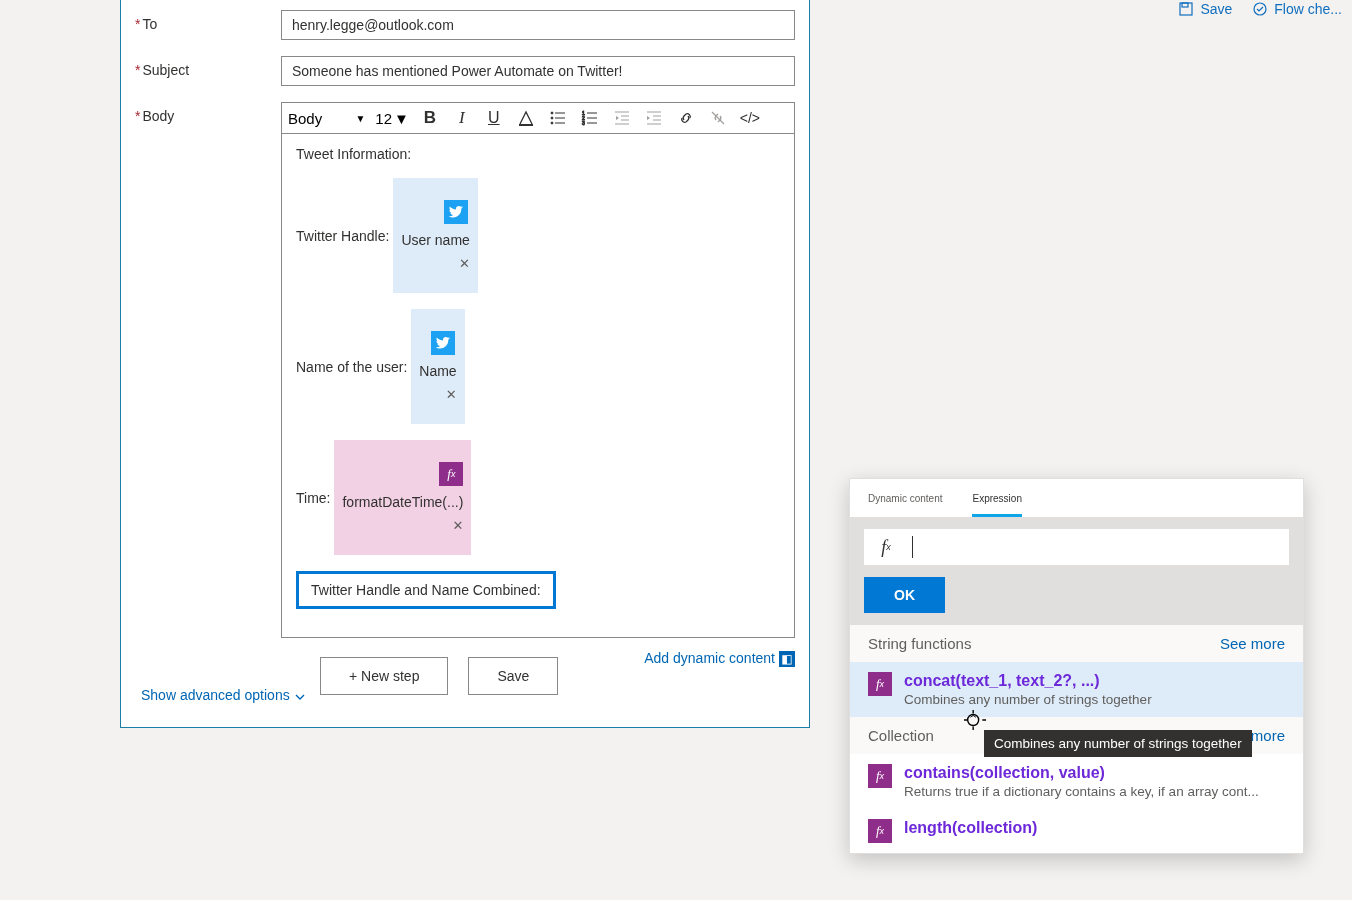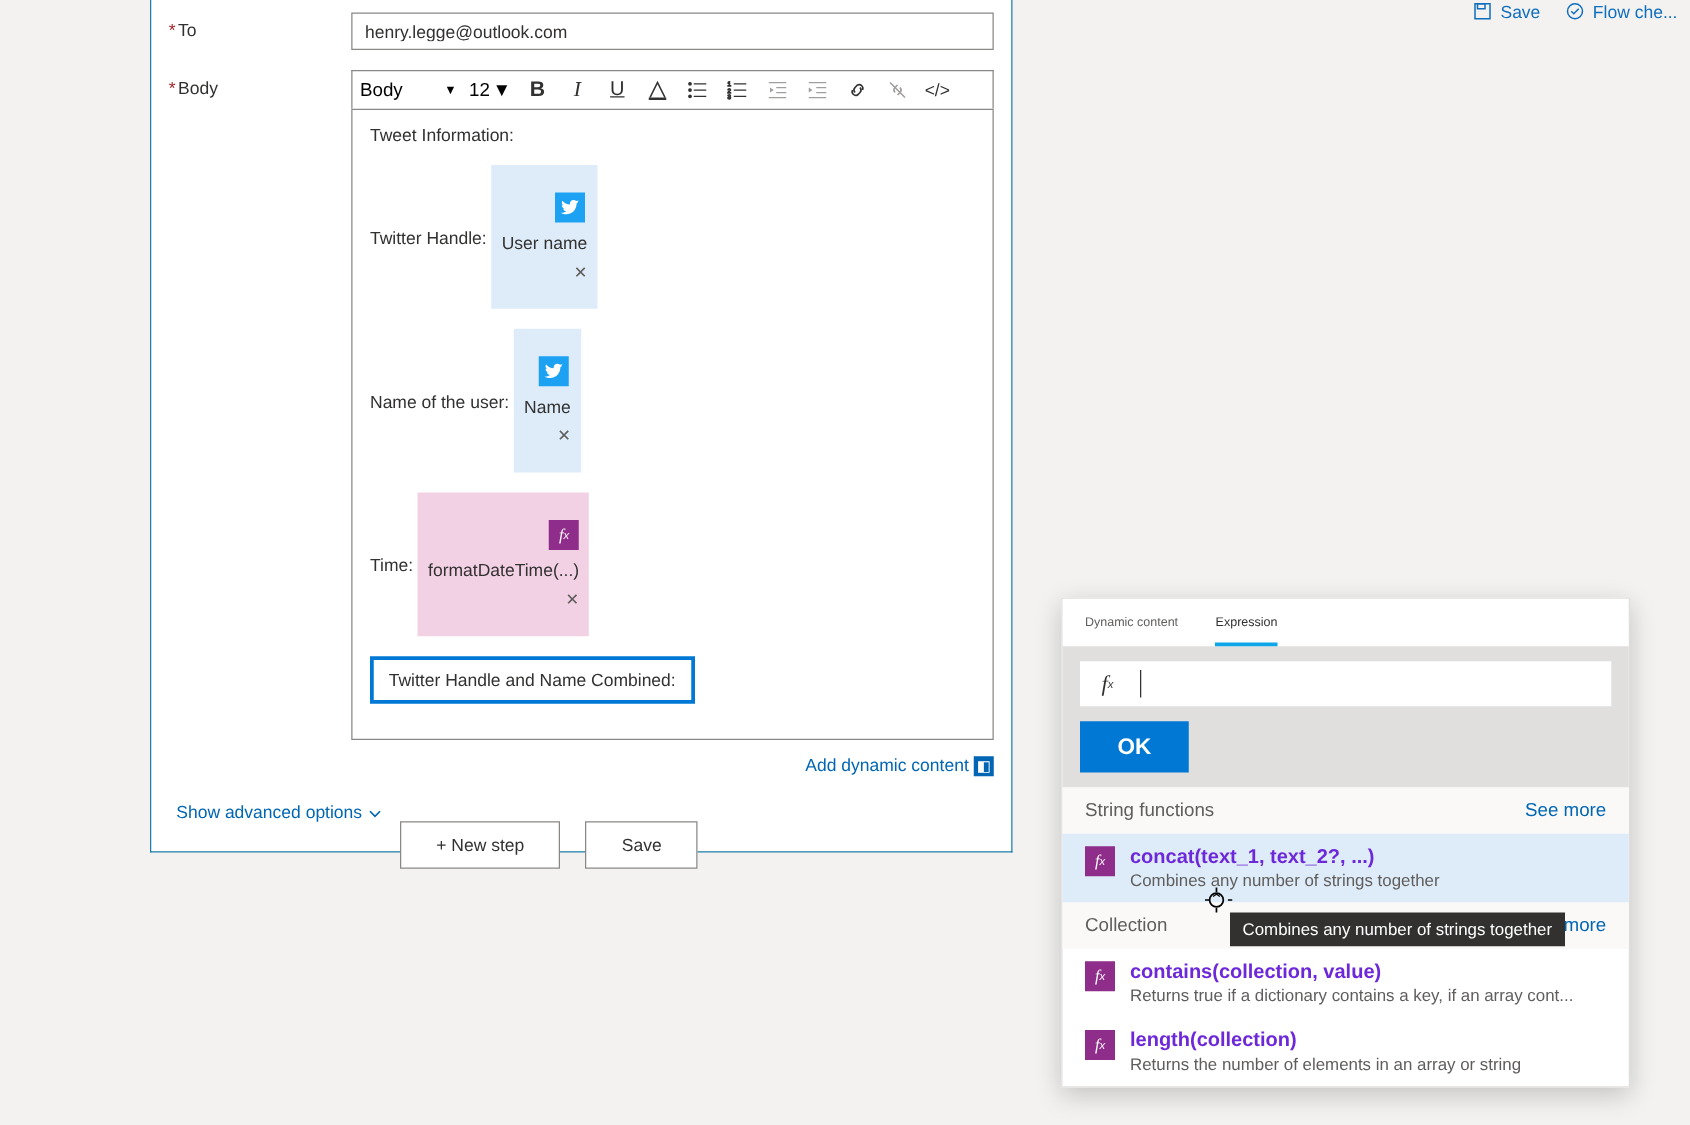--- a/index.html
+++ b/index.html
@@ -97,21 +97,21 @@
   box-shadow: 0 6px 20px rgba(0,0,0,.2);
   border: 1px solid #e1dfdd;
 }
 .expr-tabs { display: flex; gap: 30px; padding: 14px 18px 0 18px; font-size: 10px; color: #605e5c; }
 .expr-tabs .tab { padding-bottom: 10px; cursor: pointer; }
 .expr-tabs .tab.active { color: #323130; border-bottom: 3px solid #0ea5e9; font-weight: 400; }
 
 .expr-inputarea { background: #e1dfdd; padding: 12px 14px; }
 .expr-inputbar { background: #fff; display: flex; align-items: center; padding: 6px 10px; gap: 14px; }
 .expr-inputbar .cursor { width: 1px; height: 22px; background: #323130; }
-.ok-btn { background: #0078d4; color: #fff; border: none; padding: 10px 30px; font-size: 18px; font-weight: 600; margin-top: 12px; cursor: pointer; }
+.ok-btn { background: #0078d4; color: #fff; border: none; padding: 10px 30px; font-size: 14px; font-weight: 600; margin-top: 12px; cursor: pointer; }
 
 .section { padding: 10px 18px; display: flex; justify-content: space-between; font-size: 15px; color: #605e5c; background: #faf9f8; }
 .section .seemore { color: #0066b3; cursor: pointer; }
 
 .func-item { display: flex; padding: 10px 18px; gap: 12px; cursor: pointer; }
 .func-item.hover { background: #deecf9; }
 .func-item .txt { flex: 1; }
 .func-item .name { font-size: 16px; color: #6d28d9; }
 .func-item .name.bold { font-weight: 600; }
 .func-item .desc { font-size: 13.5px; color: #605e5c; margin-top: 2px; }
@@ -148,20 +148,24 @@
   </div>
 </div>
 
 <div class="card">
 
   <div class="row">
     <div class="label"><span class="req">*</span><span>To</span></div>
     <div class="field"><input class="textinput" value="henry.legge@outlook.com" style=""></div>
   </div>
 
+  <div class="row">
+    <div class="label"><span class="req">*</span><span>Subject</span></div>
+    <div class="field"><input class="textinput" value="Someone has mentioned Power Automate on Twitter!" style=""></div>
+  </div>
 
   <div class="row">
     <div class="label"><span class="req">*</span><span>Body</span></div>
     <div class="field">
 
       <div class="toolbar">
         <div class="fontselect"><span>Body</span>&nbsp;&nbsp;&nbsp;&nbsp;&nbsp;&nbsp;&nbsp;<span class="caret">▼</span></div>
         <div class="sizeselect">
             <span>12</span>
             <span class="caret">▼</span>
@@ -330,21 +334,20 @@
     <span class="fx-icon">f<span class="sub">x</span></span>
     <div class="txt">
       <div class="name bold">contains(collection, value)</div>
       <div class="desc">Returns true if a dictionary contains a key, if an array cont...</div>
     </div>
   </div>
   <div class="func-item">
     <span class="fx-icon">f<span class="sub">x</span></span>
     <div class="txt">
       <div class="name bold">length(collection)</div>
-      <div class="desc">Returns the number of elements in an array or string</div>
     </div>
   </div>
 
 </div>
 
 <div class="tooltip">Combines any number of strings together</div>
 
 <div class="cursor-img">
   <svg viewBox="0 0 24 26">
       <path d="M10 2v4M10 20v4M4 13H0M20 13h4" stroke="#000" stroke-width="1.5" fill="none"></path>

